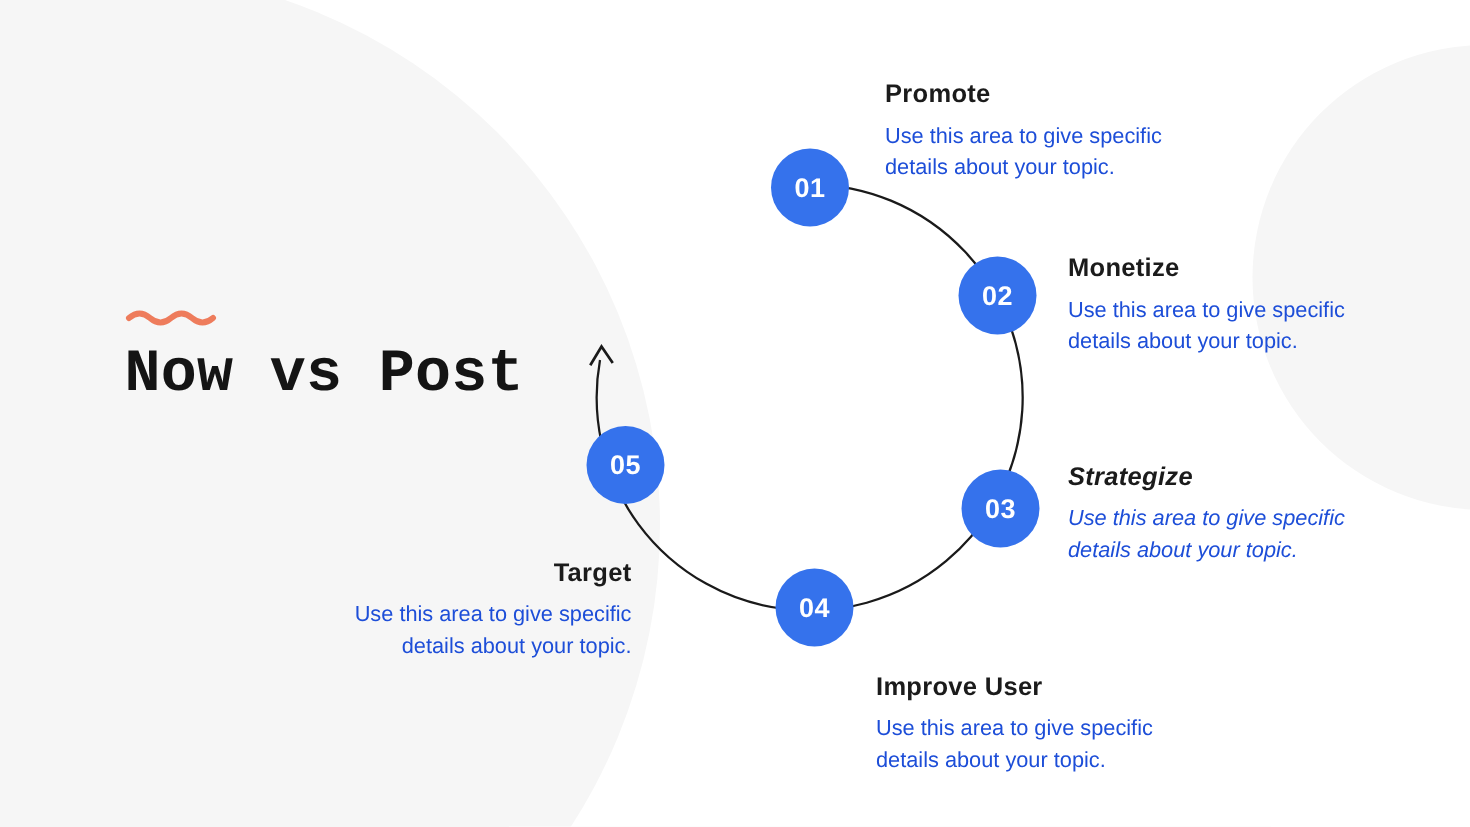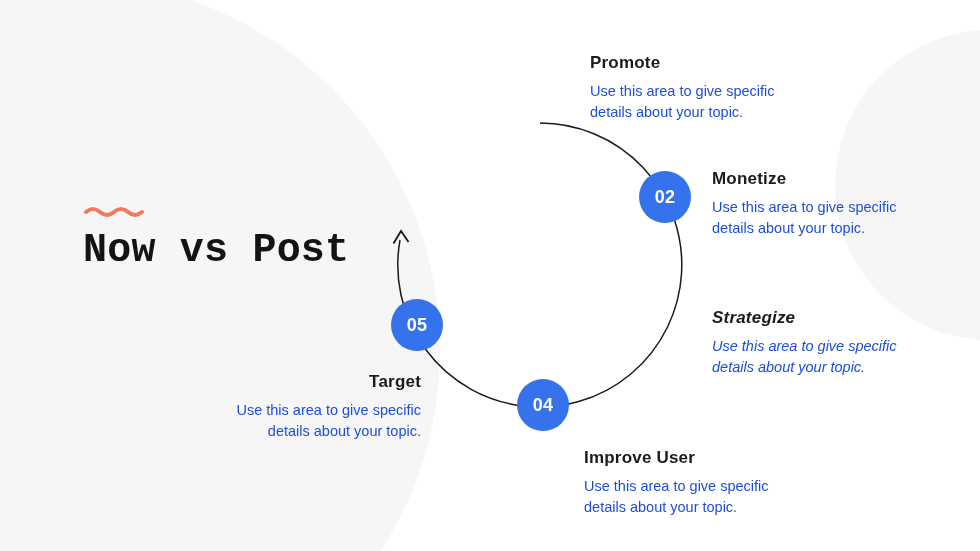--- a/index.html
+++ b/index.html
@@ -62,21 +62,21 @@
     align-items: center;
     justify-content: center;
     font-size: 18px;
     font-weight: 700;
     letter-spacing: 0.3px;
   }
   .node-01 { left: 514px; top: 99px;  }
   .node-02 { left: 639px; top: 171px; }
   .node-03 { left: 641px; top: 313px; }
   .node-04 { left: 517px; top: 379px; }
-  .node-05 { left: 391px; top: 299px; }
+  .node-05 { left: 391px; top: 284px; }
 
   
   .block { position: absolute; }
   .block h3 {
     margin: 0 0 8px 0;
     font-size: 17px;
     font-weight: 700;
     color: #1b1b1b;
     letter-spacing: 0.2px;
   }
@@ -108,22 +108,28 @@
 
   <div class="title-wrap">
     <svg class="squiggle" width="62" height="14" viewBox="0 0 62 14" aria-hidden="true">
       <path d="M3 8 Q 10 2 17 8 T 31 8 T 45 8 T 59 8" fill="none" stroke="#EE7C5C" stroke-width="4" stroke-linecap="round"></path>
     </svg>
     <h1 class="slide-title">
       <span>Now vs Post</span><br>
     </h1>
   </div>
 
+  <div class="node node-01">
+    <span>01</span>
+  </div>
   <div class="node node-02">
     <span>02</span>
+  </div>
+  <div class="node node-03">
+    <span>03</span>
   </div>
   <div class="node node-04">
     <span>04</span>
   </div>
   <div class="node node-05">
     <span>05</span>
   </div>
 
   <div class="block block-promote">
     <h3>Promote</h3>

